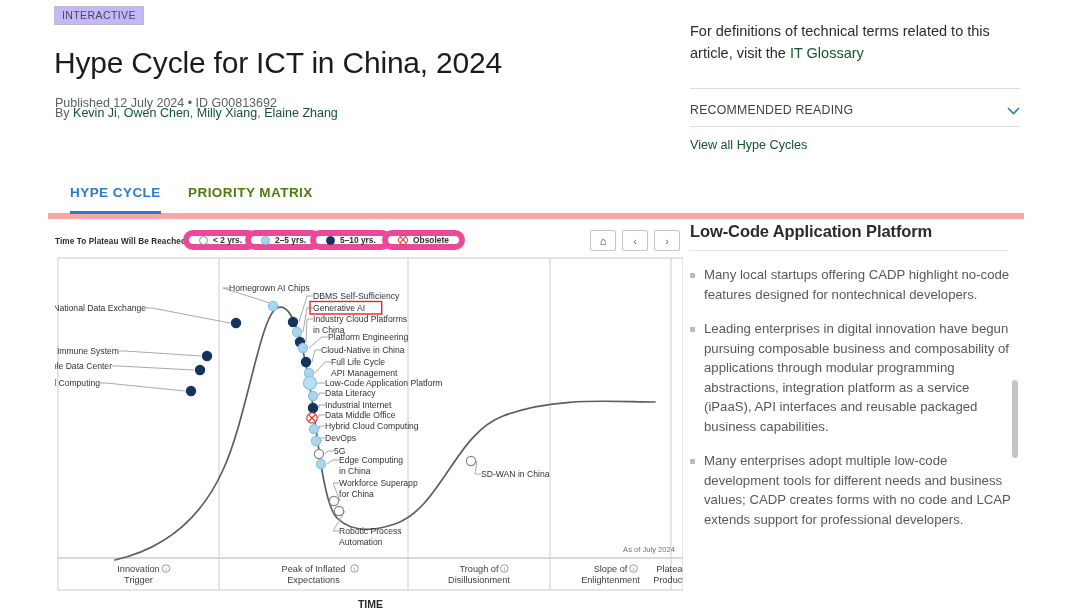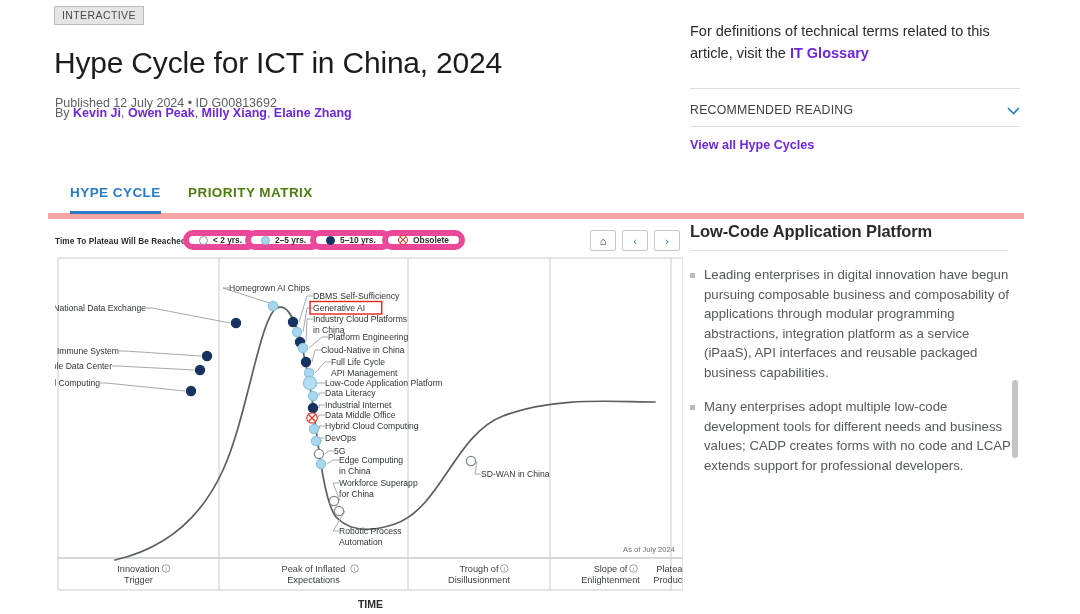--- a/index.html
+++ b/index.html
@@ -14,36 +14,36 @@
   .page { position: relative; width: 1080px; height: 614px; }
 
   
   .left-col { position: absolute; left: 0; top: 0; width: 680px; height: 614px; }
 
   .badge {
     position: absolute; left: 54px; top: 6px;
     border: 1px solid #b9bcc0;
     padding: 2px 7px 3px 7px;
     font-size: 10.5px; letter-spacing: .4px;
-    color: #4a4a4a; background: #e5e5e5;
+    color: #4a4a4a; background: #c4b5fd;
   }
   .page-title {
     position: absolute; left: 54px; top: 26px;
     font-size: 30px; font-weight: 400; color: #1c1c1c;
     letter-spacing: -0.2px; white-space: nowrap;
   }
   .publine {
     position: absolute; left: 55px; top: 81px;
     font-size: 12.5px; color: #5c6066; margin-top: 15px;
   }
   .byline {
     position: absolute; left: 55px; top: 106px;
     font-size: 12.5px; color: #5c6066;
   }
-  .byline a, .link { color: #6d28d9; text-decoration: none; font-weight: bold; }
+  .byline a, .link { color: #14532d; text-decoration: none; }
 
   
   .tabs {
     position: absolute; left: 48px; top: 185px; width: 976px; height: 34px;
     border-bottom: 6px solid #fca5a5;
   }
   .tab {
     position: absolute; top: 0; padding: 0 0 11px 0;
     font-size: 13.5px; font-weight: 700; letter-spacing: .45px;
     color: #4d7c0f; cursor: pointer; background: none; border: none;
@@ -133,21 +133,21 @@
 <body>
 
 <div class="page">
 
   <div class="left-col">
 
     <div class="badge">INTERACTIVE</div>
     <h1 class="page-title">Hype Cycle for ICT in China, 2024</h1>
     <div class="publine">Published 12 July 2024 • ID G00813692</div>
     <div class="byline">
-      <span>By </span><a class="link" href="#">Kevin Ji</a>, <a class="link" href="#">Owen Peak</a>, <a class="link" href="#">Milly Xiang</a>, <a class="link" href="#">Elaine Zhang</a>
+      <span>By </span><a class="link" href="#">Kevin Ji</a>, <a class="link" href="#">Owen Chen</a>, <a class="link" href="#">Milly Xiang</a>, <a class="link" href="#">Elaine Zhang</a>
     </div>
 
     <div class="tabs">
       <button class="tab active" id="tab0">HYPE CYCLE</button>
       <button class="tab" id="tab1">PRIORITY MATRIX</button>
       <div class="tab-underline" id="tabline" style="left: 22px; width: 91px;"></div>
     </div>
 
     <div class="legend-row">
       <div class="legend-label">Time To Plateau Will Be Reached:</div>
@@ -368,20 +368,24 @@
     </div>
     <div class="hr2"></div>
     <a class="viewall link" href="#">View all Hype Cycles</a>
 
     <div class="panel">
       <div class="panel-title">Low-Code Application Platform</div>
       <div class="panel-hr"></div>
       <div class="bullets" id="bullets">
           <div class="bullet">
             <div class="bsq"></div>
+            <div class="btxt">Many local startups offering CADP highlight no-code features designed for nontechnical developers.</div>
+          </div>
+          <div class="bullet">
+            <div class="bsq"></div>
             <div class="btxt">Leading enterprises in digital innovation have begun pursuing composable business and composability of applications through modular programming abstractions, integration platform as a service (iPaaS), API interfaces and reusable packaged business capabilities.</div>
           </div>
           <div class="bullet">
             <div class="bsq"></div>
             <div class="btxt">Many enterprises adopt multiple low-code development tools for different needs and business values; CADP creates forms with no code and LCAP extends support for professional developers.</div>
           </div>
         </div>
       <div class="scrollbar"></div>
     </div>
   </div>

